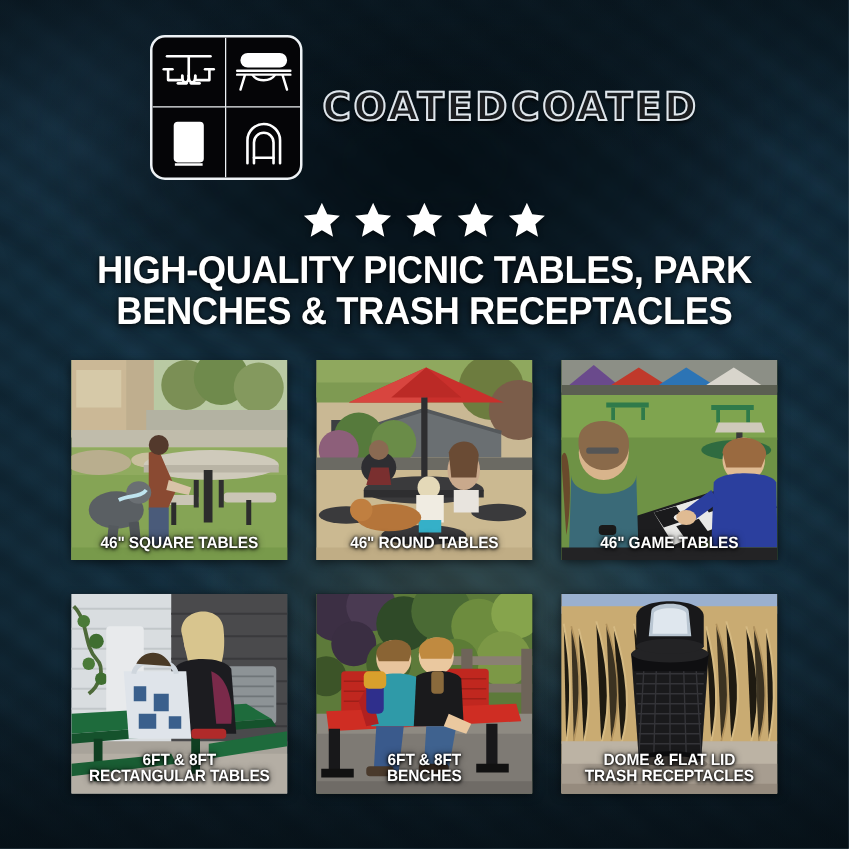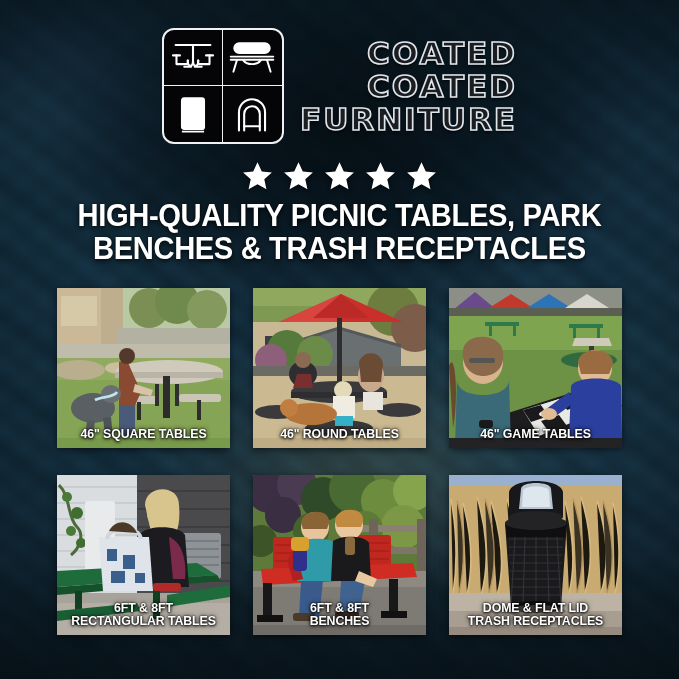--- a/index.html
+++ b/index.html
@@ -113,21 +113,21 @@
     justify-content: center;
     border-right: 1.5px solid #eef2f5;
     border-bottom: 1.5px solid #eef2f5;
   }
   .logo-cell:nth-child(2), .logo-cell:nth-child(4) { border-right: none; }
   .logo-cell:nth-child(3), .logo-cell:nth-child(4) { border-bottom: none; }
   .logo-cell svg { display: block; }
 
   .wordmark {
     display: flex;
-    flex-direction: column;
+    flex-direction: row;
     align-items: flex-end;
     gap: 1px;
   }
   .wm-line {
     font-family: "DejaVu Sans", sans-serif;
     font-weight: 700;
     font-size: 31px;
     line-height: 1.04;
     letter-spacing: 2px;
     color: #1b1d20;
@@ -265,21 +265,20 @@
             <path d="M9 42 L9 21 A15 15 0 0 1 39 21 L39 42"></path>
             <path d="M15 42 L15 23 A9 9 0 0 1 33 23 L33 42"></path>
             <line x1="15" y1="37" x2="33" y2="37"></line>
           </svg>
         </div>
       </div>
 
       <div class="wordmark">
         <span class="wm-line">COATED</span>
         <span class="wm-line">COATED</span>
-        <span class="wm-line">FURNITURE</span>
       </div>
     </div>
 
     <div class="stars">
       <span class="star">
           <svg viewBox="0 0 24 24" fill="currentColor">
             <polygon points="12,1.6 15.2,8.6 22.8,9.4 17.1,14.5 18.7,22 12,18.2 5.3,22 6.9,14.5 1.2,9.4 8.8,8.6"></polygon>
           </svg>
         </span>
       <span class="star">

